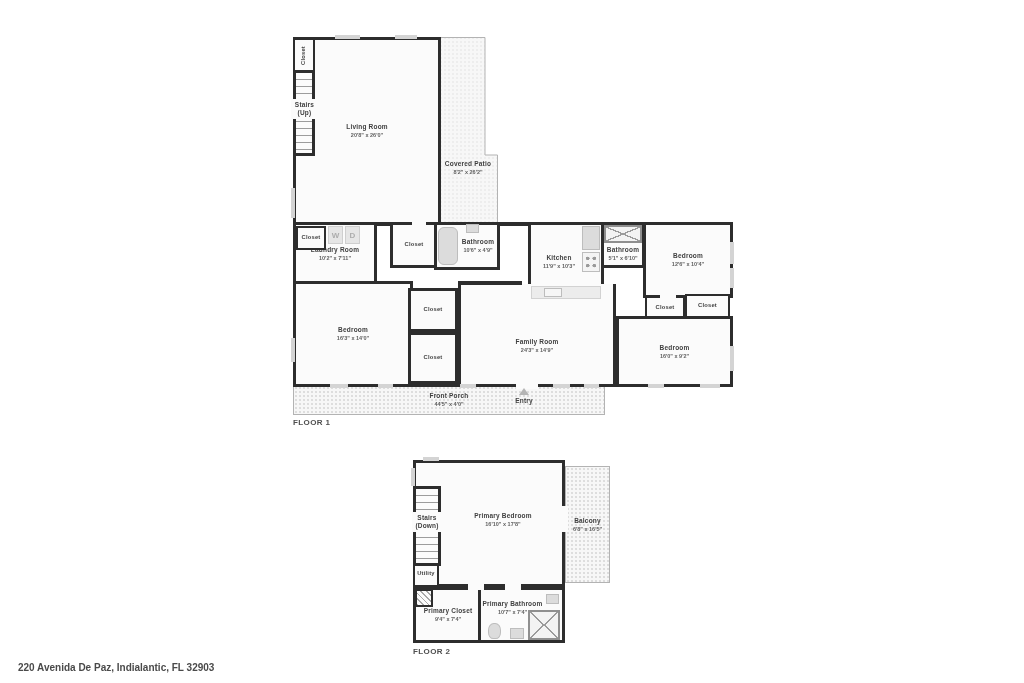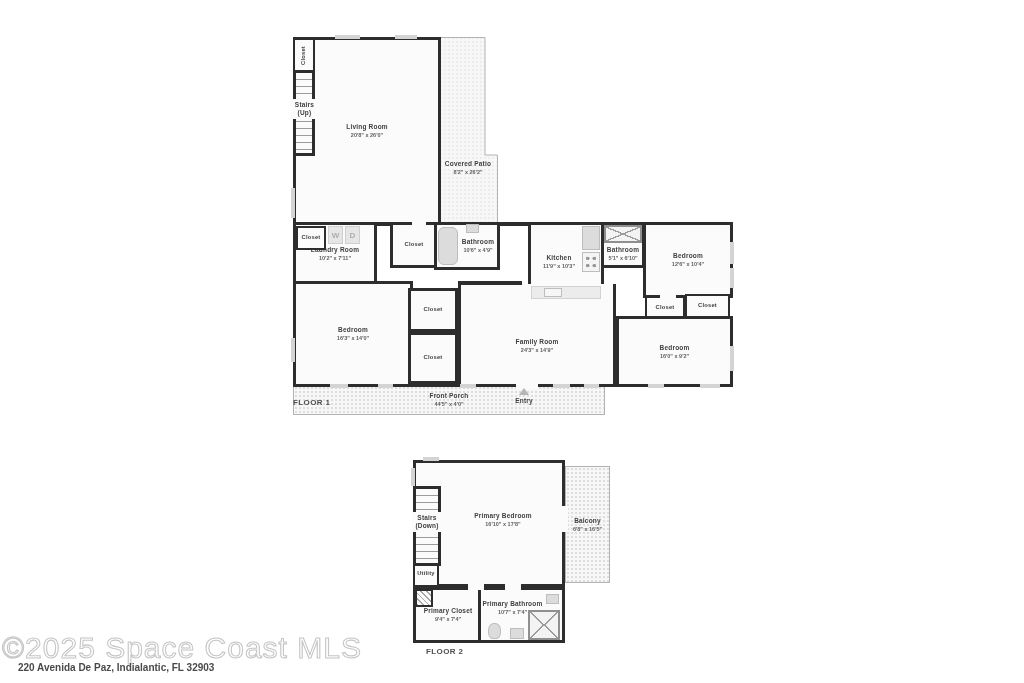--- a/index.html
+++ b/index.html
@@ -165,21 +165,21 @@
   <div class="wallseg" style="left:375px;top:222px;width:17px;height:4px"></div>
   <div class="wallseg" style="left:498px;top:222px;width:32px;height:4px"></div>
   <div class="wallseg" style="left:458px;top:281px;width:64px;height:4px"></div>
   <div class="wallseg" style="left:408px;top:382px;width:53px;height:5px"></div>
 
   <div class="entry" style="left:510px;top:388px;width:28px">
     <div class="tri"></div>
     <div class="nm">Entry</div>
   </div>
 
-  <div class="floor-label" style="left:293px;top:398px">FLOOR 1</div>
+  <div class="floor-label" style="left:293px;top:418px">FLOOR 1</div>
 
   <div class="room" style="left:413px;top:460px;width:152px;height:127px"></div>
   <div class="lblbox" style="left:441px;top:500px;width:124px;height:40px">
     <div class="nm">Primary Bedroom</div>
     <div class="dm">16'10" x 17'8"</div>
   </div>
   <div class="stairs" style="left:413px;top:486px;width:28px;height:80px"></div>
   <div class="lblbox wbg" style="left:412px;top:512px;width:30px;height:20px">
     <div class="nm">Stairs</div>
     <div class="nm">(Down)</div>
@@ -195,21 +195,21 @@
   <div class="room" style="left:478px;top:587px;width:87px;height:56px;padding-right:18px;padding-bottom:14px">
     <div class="nm">Primary Bathroom</div>
     <div class="dm">10'7" x 7'4"</div>
   </div>
   <div class="hatch" style="left:415px;top:589px;width:18px;height:18px"></div>
   <div class="showerx" style="left:528px;top:610px;width:32px;height:30px"></div>
   <div class="fixture toilet" style="left:488px;top:623px;width:13px;height:16px"></div>
   <div class="fixture" style="left:510px;top:628px;width:14px;height:11px"></div>
   <div class="fixture" style="left:546px;top:594px;width:13px;height:10px"></div>
 
-  <div class="floor-label" style="left:426px;top:647px">FLOOR 2</div>
+  <div class="floor-label" style="left:413px;top:647px">FLOOR 2</div>
 
   <div class="win" style="left:335px;top:35px;width:25px;height:4px"></div>
   <div class="win" style="left:395px;top:35px;width:22px;height:4px"></div>
   <div class="win" style="left:291px;top:188px;width:4px;height:30px"></div>
   <div class="win" style="left:291px;top:338px;width:4px;height:24px"></div>
   <div class="win" style="left:730px;top:242px;width:4px;height:22px"></div>
   <div class="win" style="left:730px;top:268px;width:4px;height:20px"></div>
   <div class="win" style="left:730px;top:346px;width:4px;height:25px"></div>
   <div class="win" style="left:330px;top:384px;width:18px;height:4px"></div>
   <div class="win" style="left:378px;top:384px;width:15px;height:4px"></div>
@@ -221,16 +221,15 @@
   <div class="win" style="left:423px;top:457px;width:16px;height:4px"></div>
   <div class="win" style="left:411px;top:468px;width:4px;height:18px"></div>
 
   <div class="gap" style="left:412px;top:221px;width:14px;height:6px"></div>
   <div class="gap" style="left:516px;top:383px;width:22px;height:6px"></div>
   <div class="gap" style="left:562px;top:506px;width:6px;height:26px"></div>
   <div class="gap" style="left:468px;top:584px;width:16px;height:6px"></div>
   <div class="gap" style="left:505px;top:584px;width:16px;height:6px"></div>
   <div class="gap" style="left:660px;top:295px;width:16px;height:5px"></div>
 
-  <div class="watermark">©2025 Space Coast MLS</div>
   <div class="address">220 Avenida De Paz, Indialantic, FL 32903</div>
 
 </div>
 
 </body></html>

